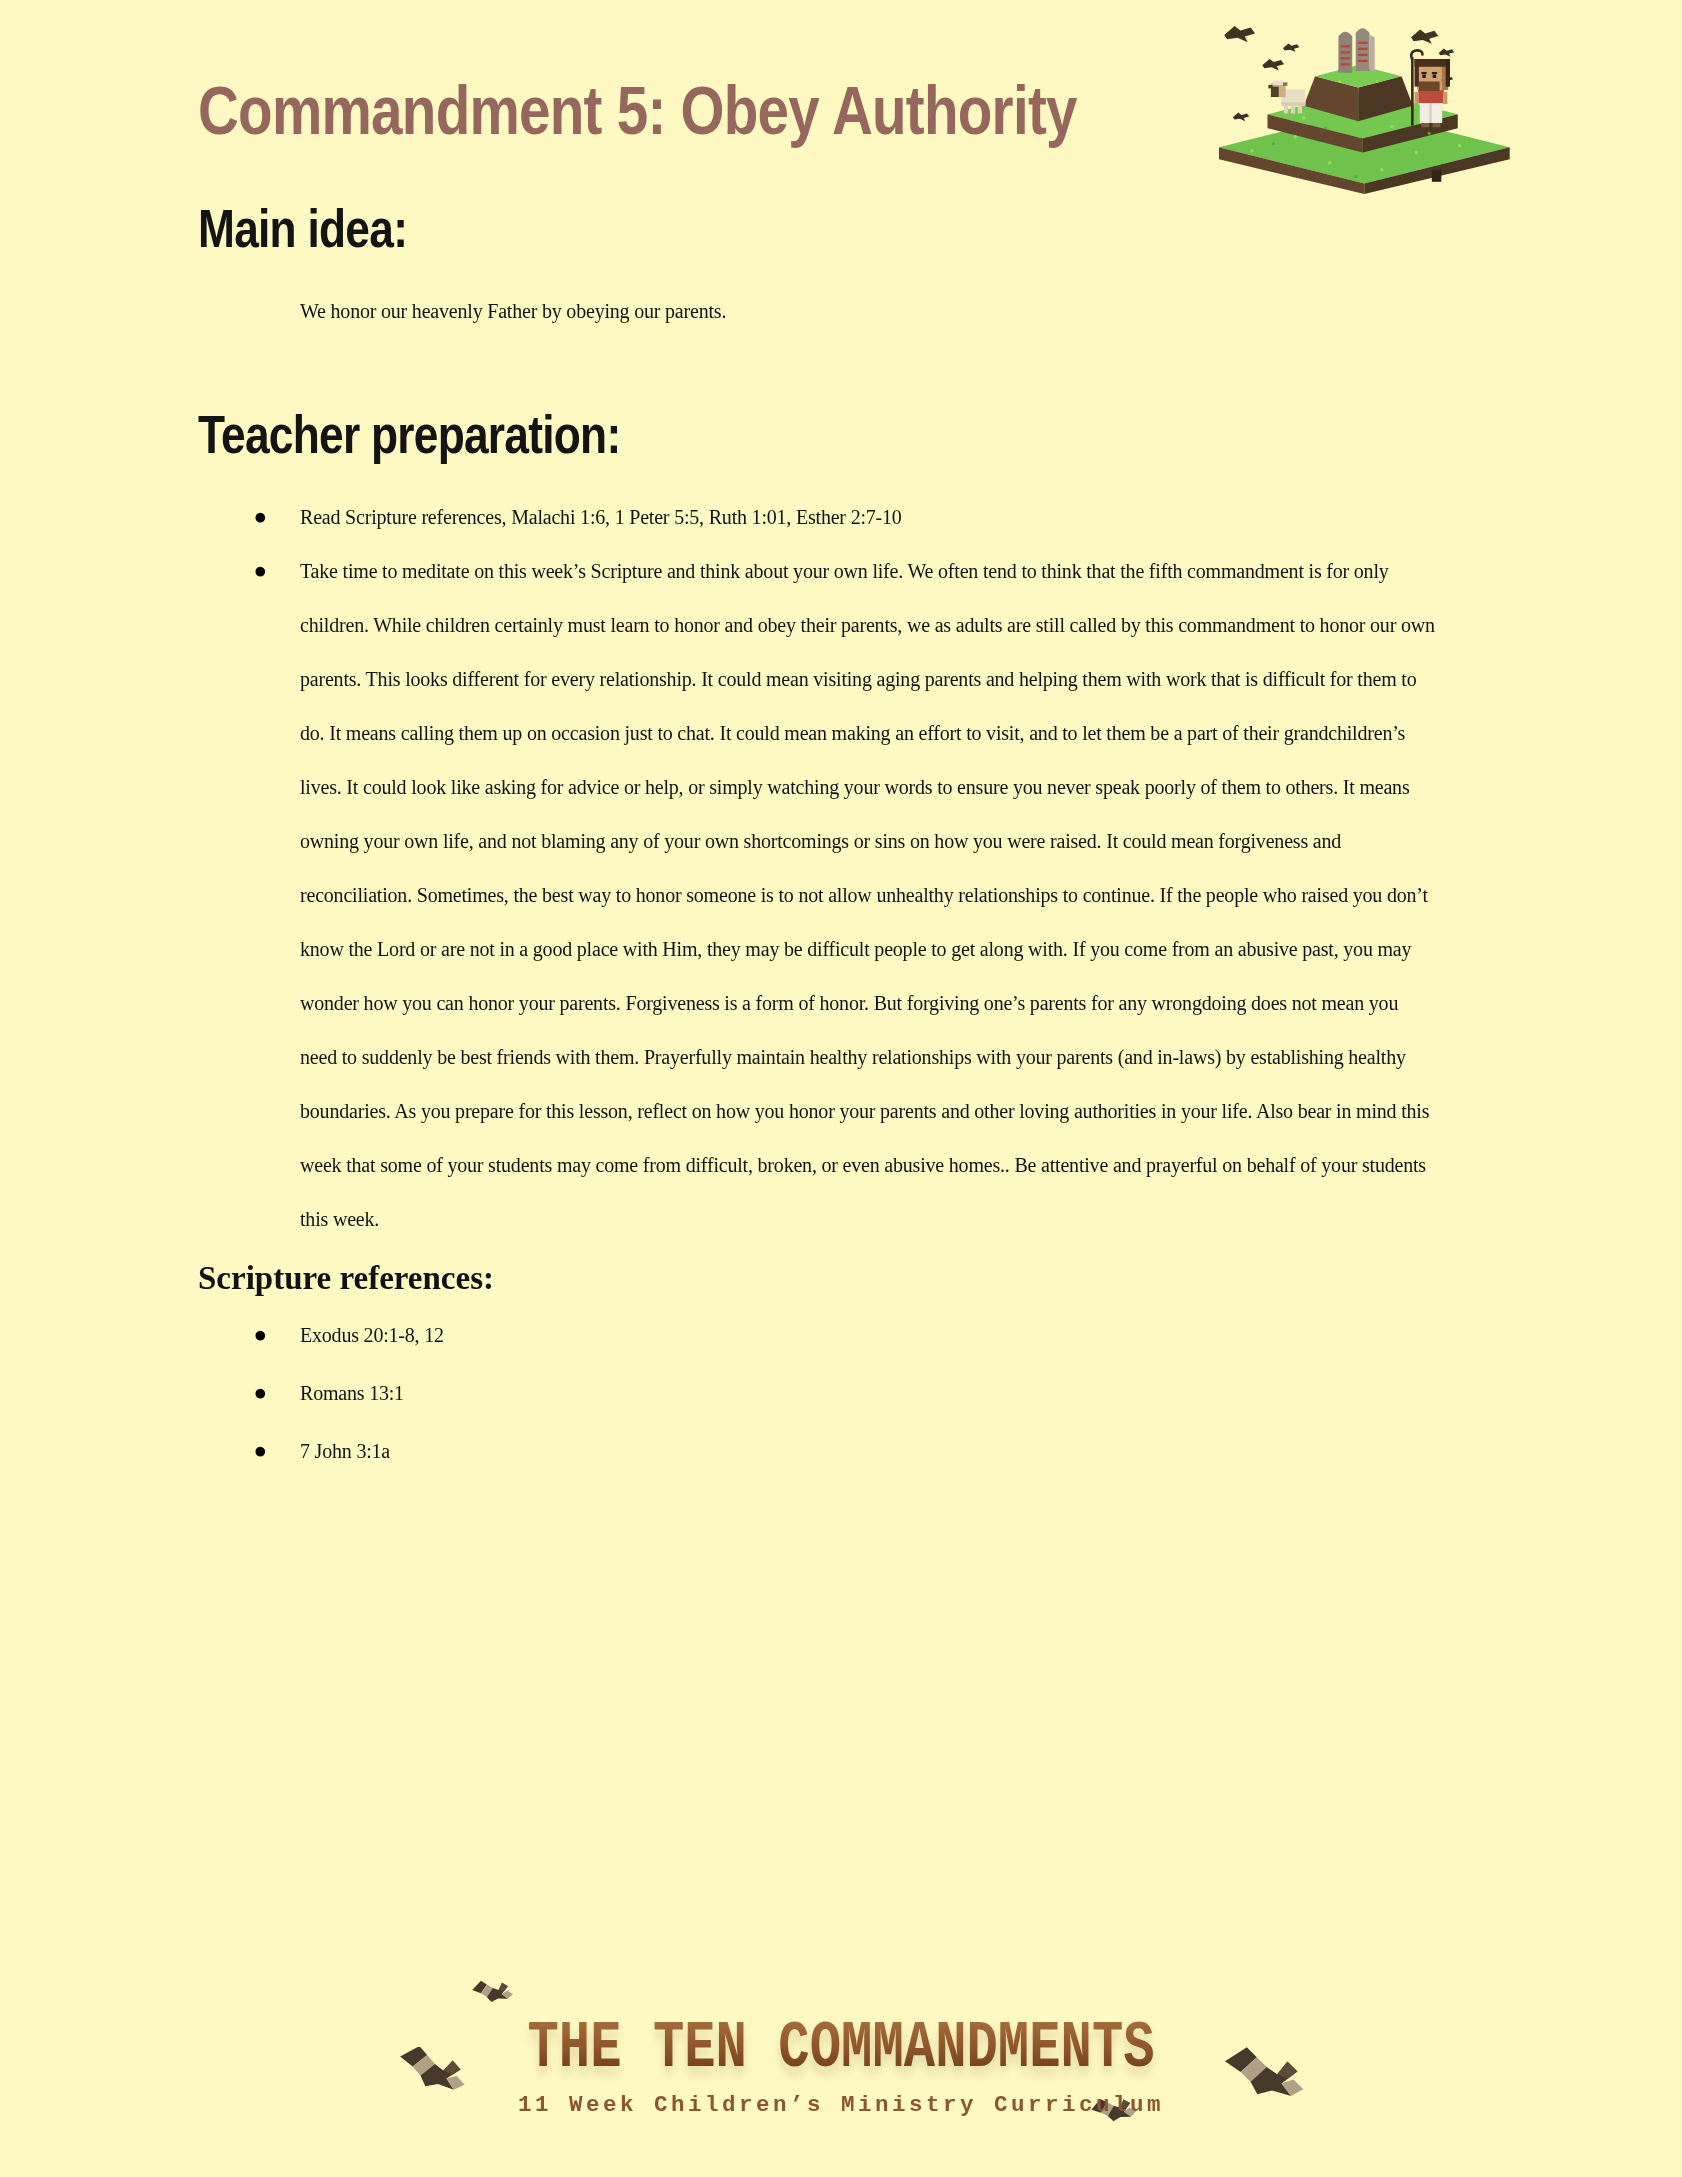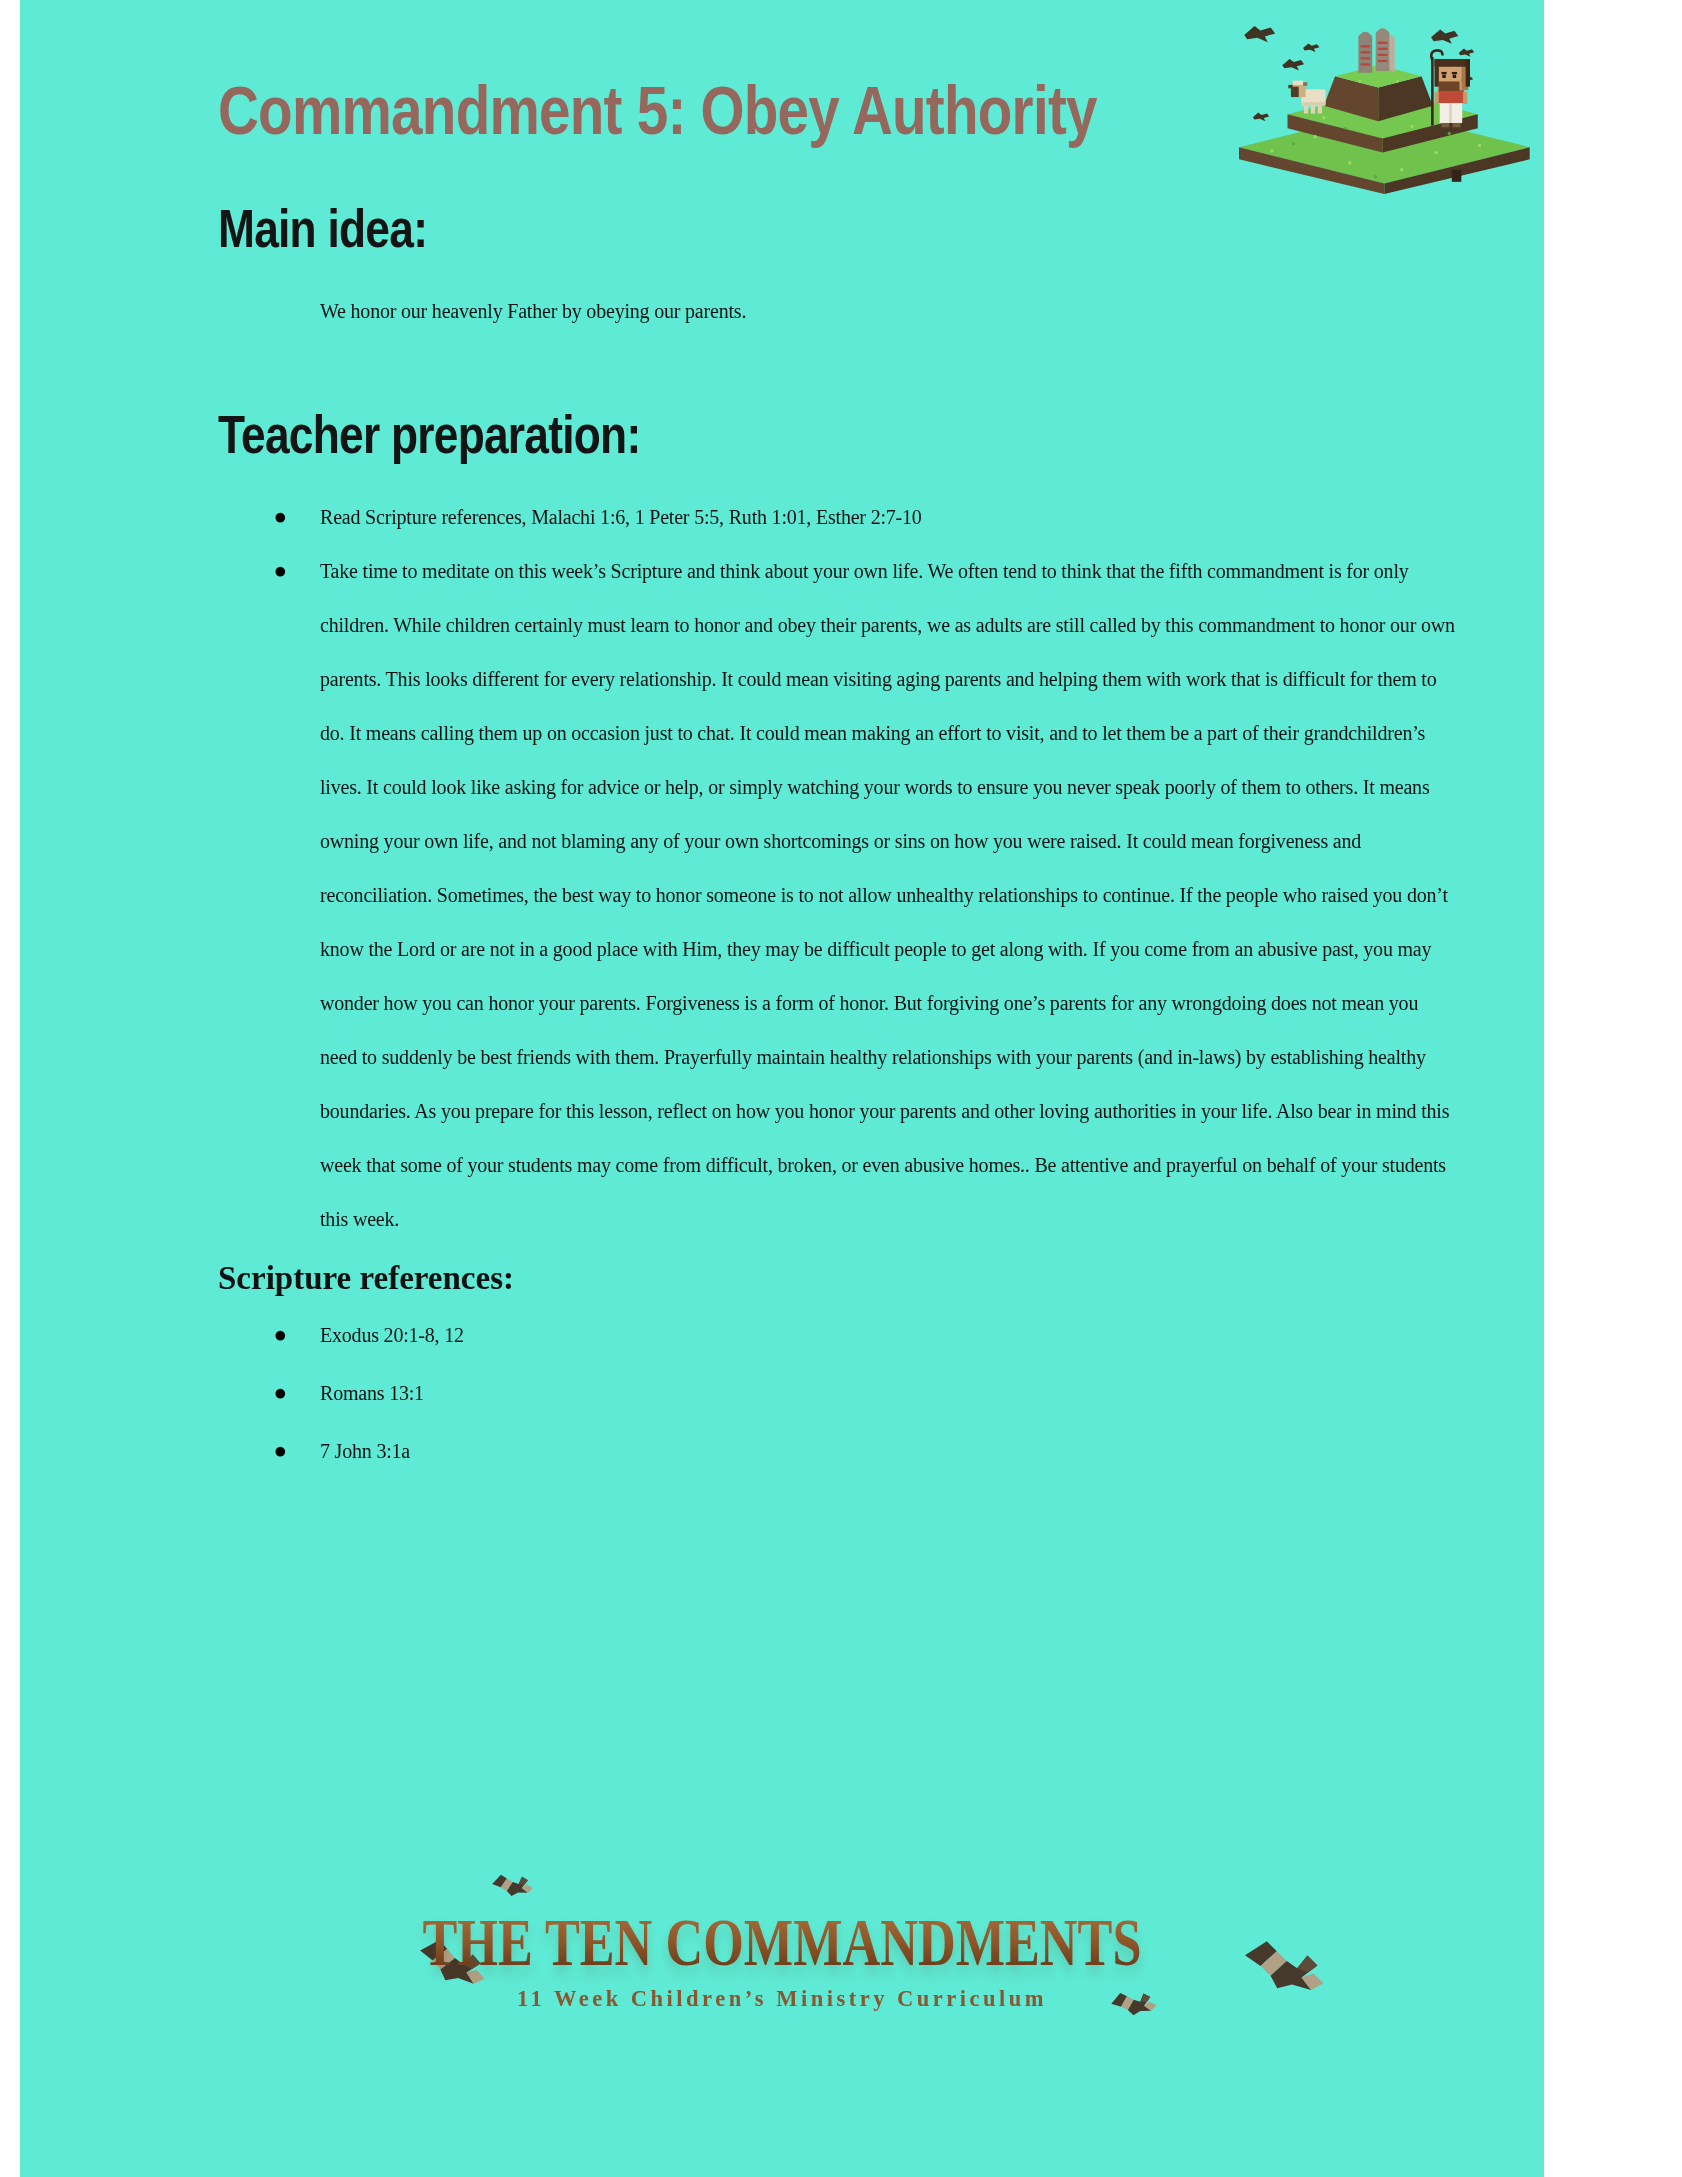--- a/index.html
+++ b/index.html
@@ -1,37 +1,37 @@
 <!DOCTYPE html>
 <html style="font-size:14px"><head>
 <meta charset="utf-8">
 <style>
   html,body{margin:0;padding:0;background:#ffffff;}
-  .page{position:relative;width:1524px;height:2177px;background:#5eead4;overflow:hidden;
-        font-family:"Liberation Serif",serif;color:#131313;margin-left:20px;}
+  .page{position:relative;width:1682px;height:2177px;background:#fef9c3;overflow:hidden;
+        font-family:"Liberation Serif",serif;color:#131313;}
   .content{position:absolute;left:198px;top:0;width:1287px;}
   h1,h2,h3,p,ul,li{margin:0;padding:0;}
   .cond{display:inline-block;transform:scaleX(0.82);transform-origin:0 50%;letter-spacing:-0.9px;}
   .doc-title{margin-top:74px;font-family:"Liberation Sans",sans-serif;font-weight:700;
              font-size:69px;line-height:1.08;color:#96675c;white-space:nowrap;}
   .sec-heading{font-family:"Liberation Sans",sans-serif;font-weight:700;font-size:54px;
                line-height:1.1;color:#141414;white-space:nowrap;}
   .mt-main{margin-top:50px;}
   .mt-prep{margin-top:67px;}
   .body-text{font-size:20px;line-height:54px;letter-spacing:-0.2px;}
   .main-idea-text{margin:26px 0 0 102px;}
   ul.doc-list{list-style:none;margin:26px 0 0 52px;width:1185px;}
   ul.doc-list li{position:relative;padding-left:50px;}
   ul.doc-list li::before{content:"\25CF";position:absolute;left:3.5px;top:0;font-size:22.5px;color:#000;}
   sup{font-size:58%;line-height:0;}
   .scripture-heading{margin-top:14px;font-size:33px;font-weight:700;color:#111;}
   ul.scripture-list{margin-top:8.6px;line-height:58px;}
   
-  .footer{position:absolute;left:0;top:1867px;width:100%;height:193px;
-          font-family:Liberation Serif, serif;}
+  .footer{position:absolute;left:0;top:1973px;width:100%;height:193px;
+          font-family:Liberation Mono, monospace;}
   .logo{position:absolute;left:0;top:42px;width:100%;text-align:center;}
   .cond2{display:inline-block;transform:scaleX(0.78);transform-origin:50% 50%;}
   .logo-title-text{font-size:67px;font-weight:700;line-height:1;
           background:linear-gradient(180deg,#aa7240 0%,#8a5226 55%,#5f3517 100%);
           -webkit-background-clip:text;background-clip:text;color:transparent;
           filter:drop-shadow(0 8.6px 6px rgba(90,50,20,0.16));white-space:nowrap;}
   .logo-subtitle{margin-top:10.4px;font-size:22.5px;font-weight:700;color:#8a5733;
                  letter-spacing:3.5px;white-space:nowrap;}
   .fbird{position:absolute;}
   .illustration{position:absolute;left:1200px;top:7px;width:346px;height:187px;}

